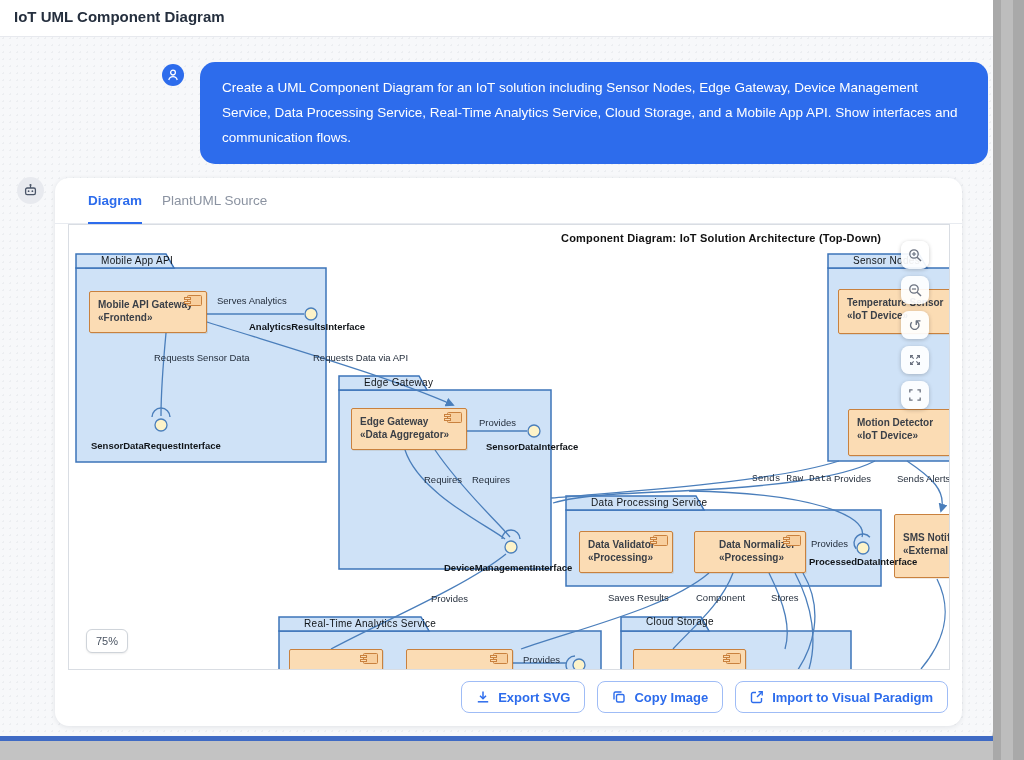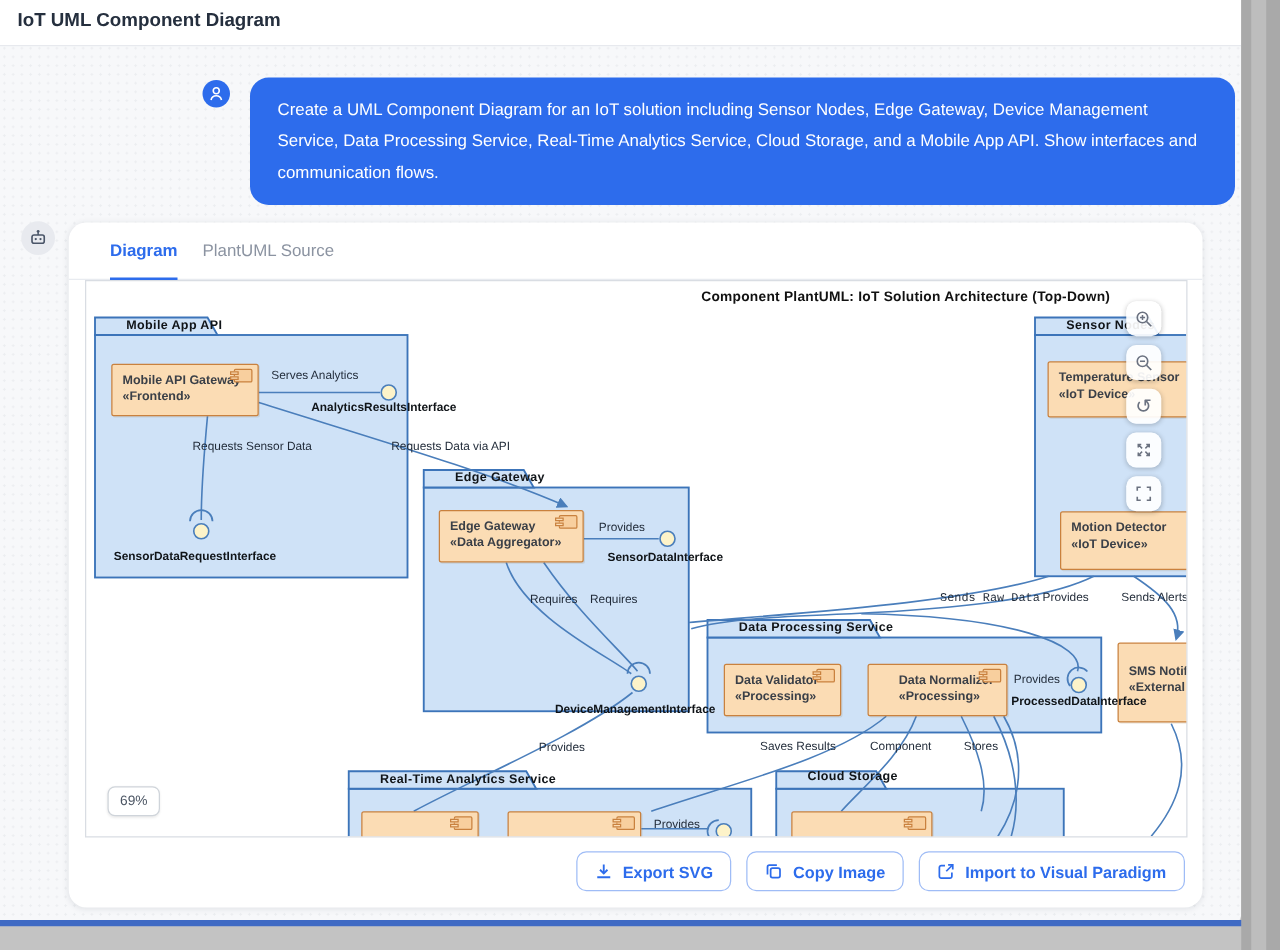--- a/index.html
+++ b/index.html
@@ -22,21 +22,21 @@
   #card{position:absolute;left:55px;top:178px;width:907px;height:548px;background:#fff;border-radius:14px;
         box-shadow:0 1px 5px rgba(30,40,60,.10);overflow:hidden;}
   #tabbar{position:absolute;left:0;top:0;width:100%;height:45px;border-bottom:1px solid #e8ebf0;}
   .tab{position:absolute;top:0;height:44px;display:flex;align-items:center;font-size:13.5px;cursor:pointer;}
   .tab.active{color:#2d6cec;font-weight:700;border-bottom:2px solid #2d6cec;}
   .tab.inactive{color:#8b93a1;font-weight:500;}
   
   #viewport{position:absolute;left:13px;top:46px;width:880px;height:444px;background:#fff;border:1px solid #d9dde3;overflow:hidden;}
   #diagram-svg{position:absolute;left:0;top:0;}
   .dg-title{position:absolute;left:492px;top:7px;font-size:11px;font-weight:700;color:#111;letter-spacing:.2px;white-space:nowrap;}
-  .pkg-title{position:absolute;font-size:10px;font-weight:700;color:#101418;letter-spacing:.3px;white-space:nowrap;padding-left:20px;}
+  .pkg-title{position:absolute;font-size:10px;font-weight:400;color:#101418;letter-spacing:.3px;white-space:nowrap;padding-left:20px;}
   .comp{position:absolute;box-sizing:border-box;background:#fbdcb4;border:1px solid #c9813e;border-radius:2px;
         padding:6px 7px 4px 8px;font-size:10px;line-height:13px;font-weight:600;color:#3a3f47;box-shadow:1px 1px 0 rgba(120,80,20,.12);}
   .comp .cname,.comp .cstereo{white-space:nowrap;}
   .icon-comp{position:absolute;top:3px;right:4px;width:13px;height:9px;border:1.4px solid #c9813e;border-radius:1.5px;background:#f8cf9e;}
   .icon-comp::before,.icon-comp::after{content:'';position:absolute;left:-4px;width:5px;height:1.6px;background:#fbdcb4;border:1px solid #c9813e;}
   .icon-comp::before{top:0.5px;} .icon-comp::after{top:4.5px;}
   .lbl{position:absolute;font-size:9.5px;line-height:11px;font-weight:500;color:#1f2937;white-space:nowrap;}
   .iface{font-weight:700;color:#101418;}
   .zoom-badge{position:absolute;left:17px;top:404px;width:40px;height:22px;background:#fff;border:1px solid #cfd4da;border-radius:6px;
               box-shadow:0 1px 2px rgba(0,0,0,.08);display:flex;align-items:center;justify-content:center;font-size:11px;color:#4b5563;}
@@ -147,21 +147,21 @@
             <circle cx="242" cy="89" r="6"></circle>
             <circle cx="92" cy="200" r="6"></circle>
             <circle cx="465" cy="206" r="6"></circle>
             <circle cx="442" cy="322" r="6"></circle>
             <circle cx="794" cy="323" r="6"></circle>
             <circle cx="510" cy="440" r="6"></circle>
           </g>
         </g>
       </svg>
 
-      <div class="dg-title">Component PlantUML: IoT Solution Architecture (Top-Down)</div>
+      <div class="dg-title">Component Diagram: IoT Solution Architecture (Top-Down)</div>
 
       <div class="pkg-title" style="left:12px;top:30px;">Mobile App API</div>
       <div class="pkg-title" style="left:275px;top:152px;">Edge Gateway</div>
       <div class="pkg-title" style="left:764px;top:30px;">Sensor Nodes</div>
       <div class="pkg-title" style="left:502px;top:272px;">Data Processing Service</div>
       <div class="pkg-title" style="left:215px;top:393px;">Real-Time Analytics Service</div>
       <div class="pkg-title" style="left:557px;top:391px;">Cloud Storage</div>
 
       <div class="comp" style="left:20px;top:66px;width:118px;height:42px;">
         <span class="icon-comp"></span>
@@ -224,21 +224,21 @@
       <div class="lbl" style="left:683px;top:248px;font-family:Liberation Mono, monospace;">Sends Raw Data</div>
       <div class="lbl" style="left:765px;top:248px;">Provides</div>
       <div class="lbl" style="left:828px;top:248px;">Sends Alerts</div>
       <div class="lbl" style="left:742px;top:313px;">Provides</div>
       <div class="lbl" style="left:539px;top:367px;">Saves Results</div>
       <div class="lbl" style="left:627px;top:367px;">Component</div>
       <div class="lbl" style="left:702px;top:367px;">Stores</div>
       <div class="lbl" style="left:362px;top:368px;">Provides</div>
       <div class="lbl" style="left:454px;top:429px;">Provides</div>
 
-      <div class="zoom-badge">69%</div>
+      <div class="zoom-badge">75%</div>
     </div>
 
     <div class="zbtn" style="top:63px;">
       <svg width="15" height="15" viewBox="0 0 15 15">
         <circle cx="6" cy="6" r="4.2" fill="none" stroke="#6b7280" stroke-width="1.3"></circle>
         <line x1="9.2" y1="9.2" x2="13" y2="13" stroke="#6b7280" stroke-width="1.4"></line>
         <line x1="4" y1="6" x2="8" y2="6" stroke="#6b7280" stroke-width="1.2"></line>
         <line x1="6" y1="4" x2="6" y2="8" stroke="#6b7280" stroke-width="1.2"></line>
       </svg>
     </div>

